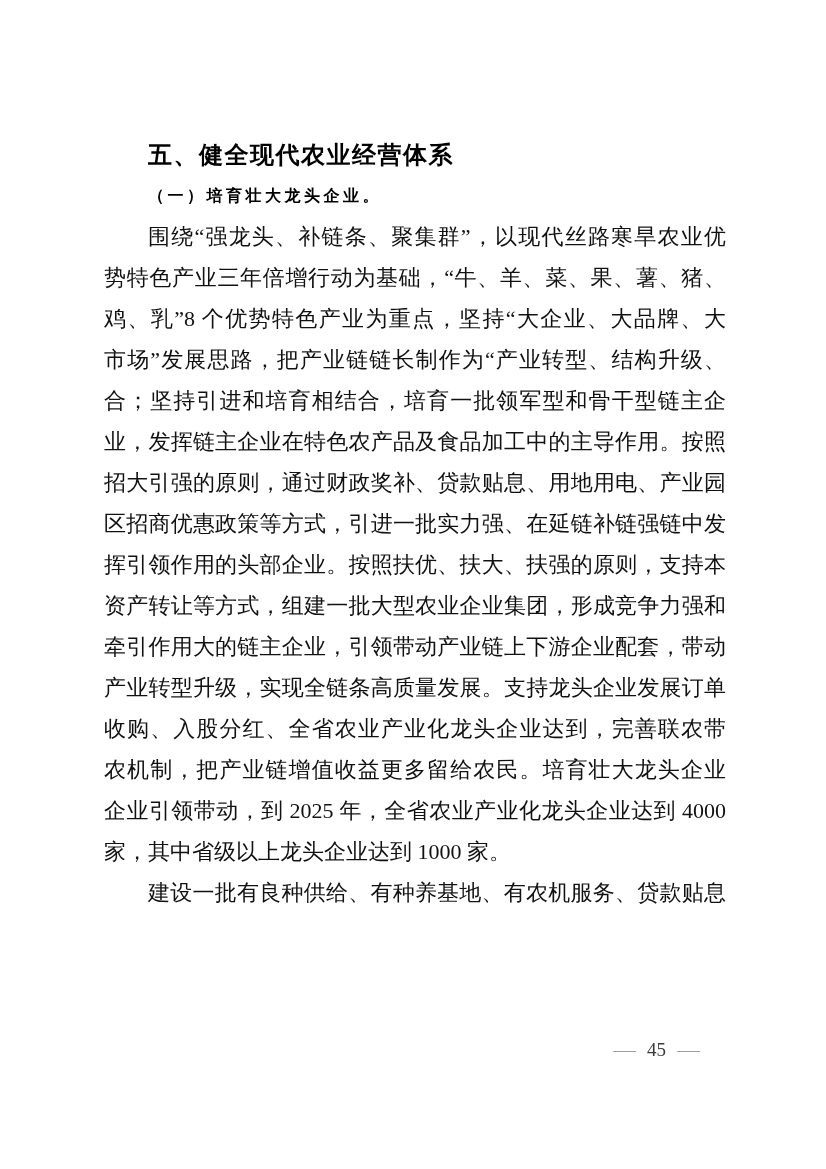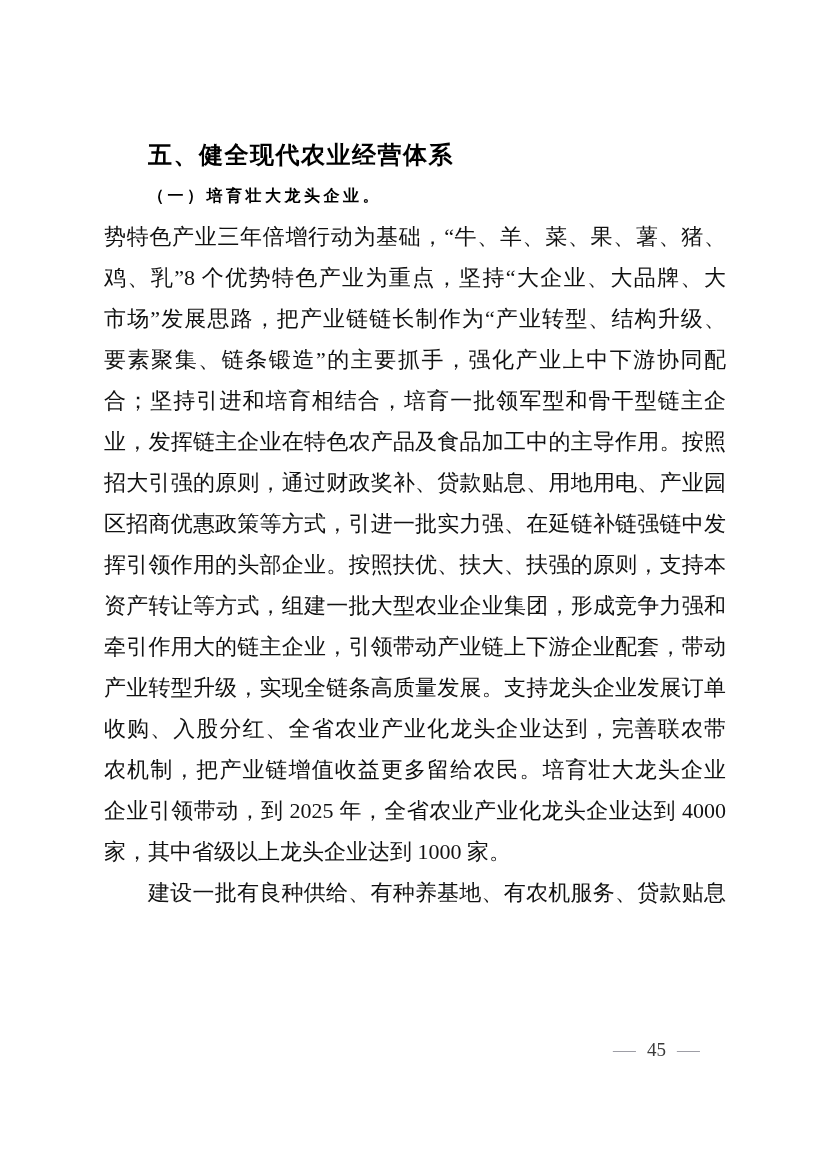--- a/index.html
+++ b/index.html
@@ -71,24 +71,24 @@
 </head>
 <body>
 
 <div class="page">
   <div class="content">
 
     <div class="line section-heading indent">五、健全现代农业经营体系</div>
 
     <div class="line sub-heading indent">（一）培育壮大龙头企业。</div>
 
+    <div class="line j indent">围绕“强龙头、补链条、聚集群”，以现代丝路寒旱农业优</div>
     <div class="line j">势特色产业三年倍增行动为基础，“牛、羊、菜、果、薯、猪、</div>
     <div class="line j">鸡、乳”8 个优势特色产业为重点，坚持“大企业、大品牌、大</div>
     <div class="line j">市场”发展思路，把产业链链长制作为“产业转型、结构升级、</div>
-    <div class="line j">要素聚集、链条锻造”的主要抓手，强化产业上中下游协同配</div>
     <div class="line j">合；坚持引进和培育相结合，培育一批领军型和骨干型链主企</div>
     <div class="line j">业，发挥链主企业在特色农产品及食品加工中的主导作用。按照</div>
     <div class="line j">招大引强的原则，通过财政奖补、贷款贴息、用地用电、产业园</div>
     <div class="line j">区招商优惠政策等方式，引进一批实力强、在延链补链强链中发</div>
     <div class="line j">挥引领作用的头部企业。按照扶优、扶大、扶强的原则，支持本</div>
     <div class="line j">资产转让等方式，组建一批大型农业企业集团，形成竞争力强和</div>
     <div class="line j">牵引作用大的链主企业，引领带动产业链上下游企业配套，带动</div>
     <div class="line j">产业转型升级，实现全链条高质量发展。支持龙头企业发展订单</div>
     <div class="line j">收购、入股分红、全省农业产业化龙头企业达到，完善联农带</div>
     <div class="line j">农机制，把产业链增值收益更多留给农民。培育壮大龙头企业</div>

